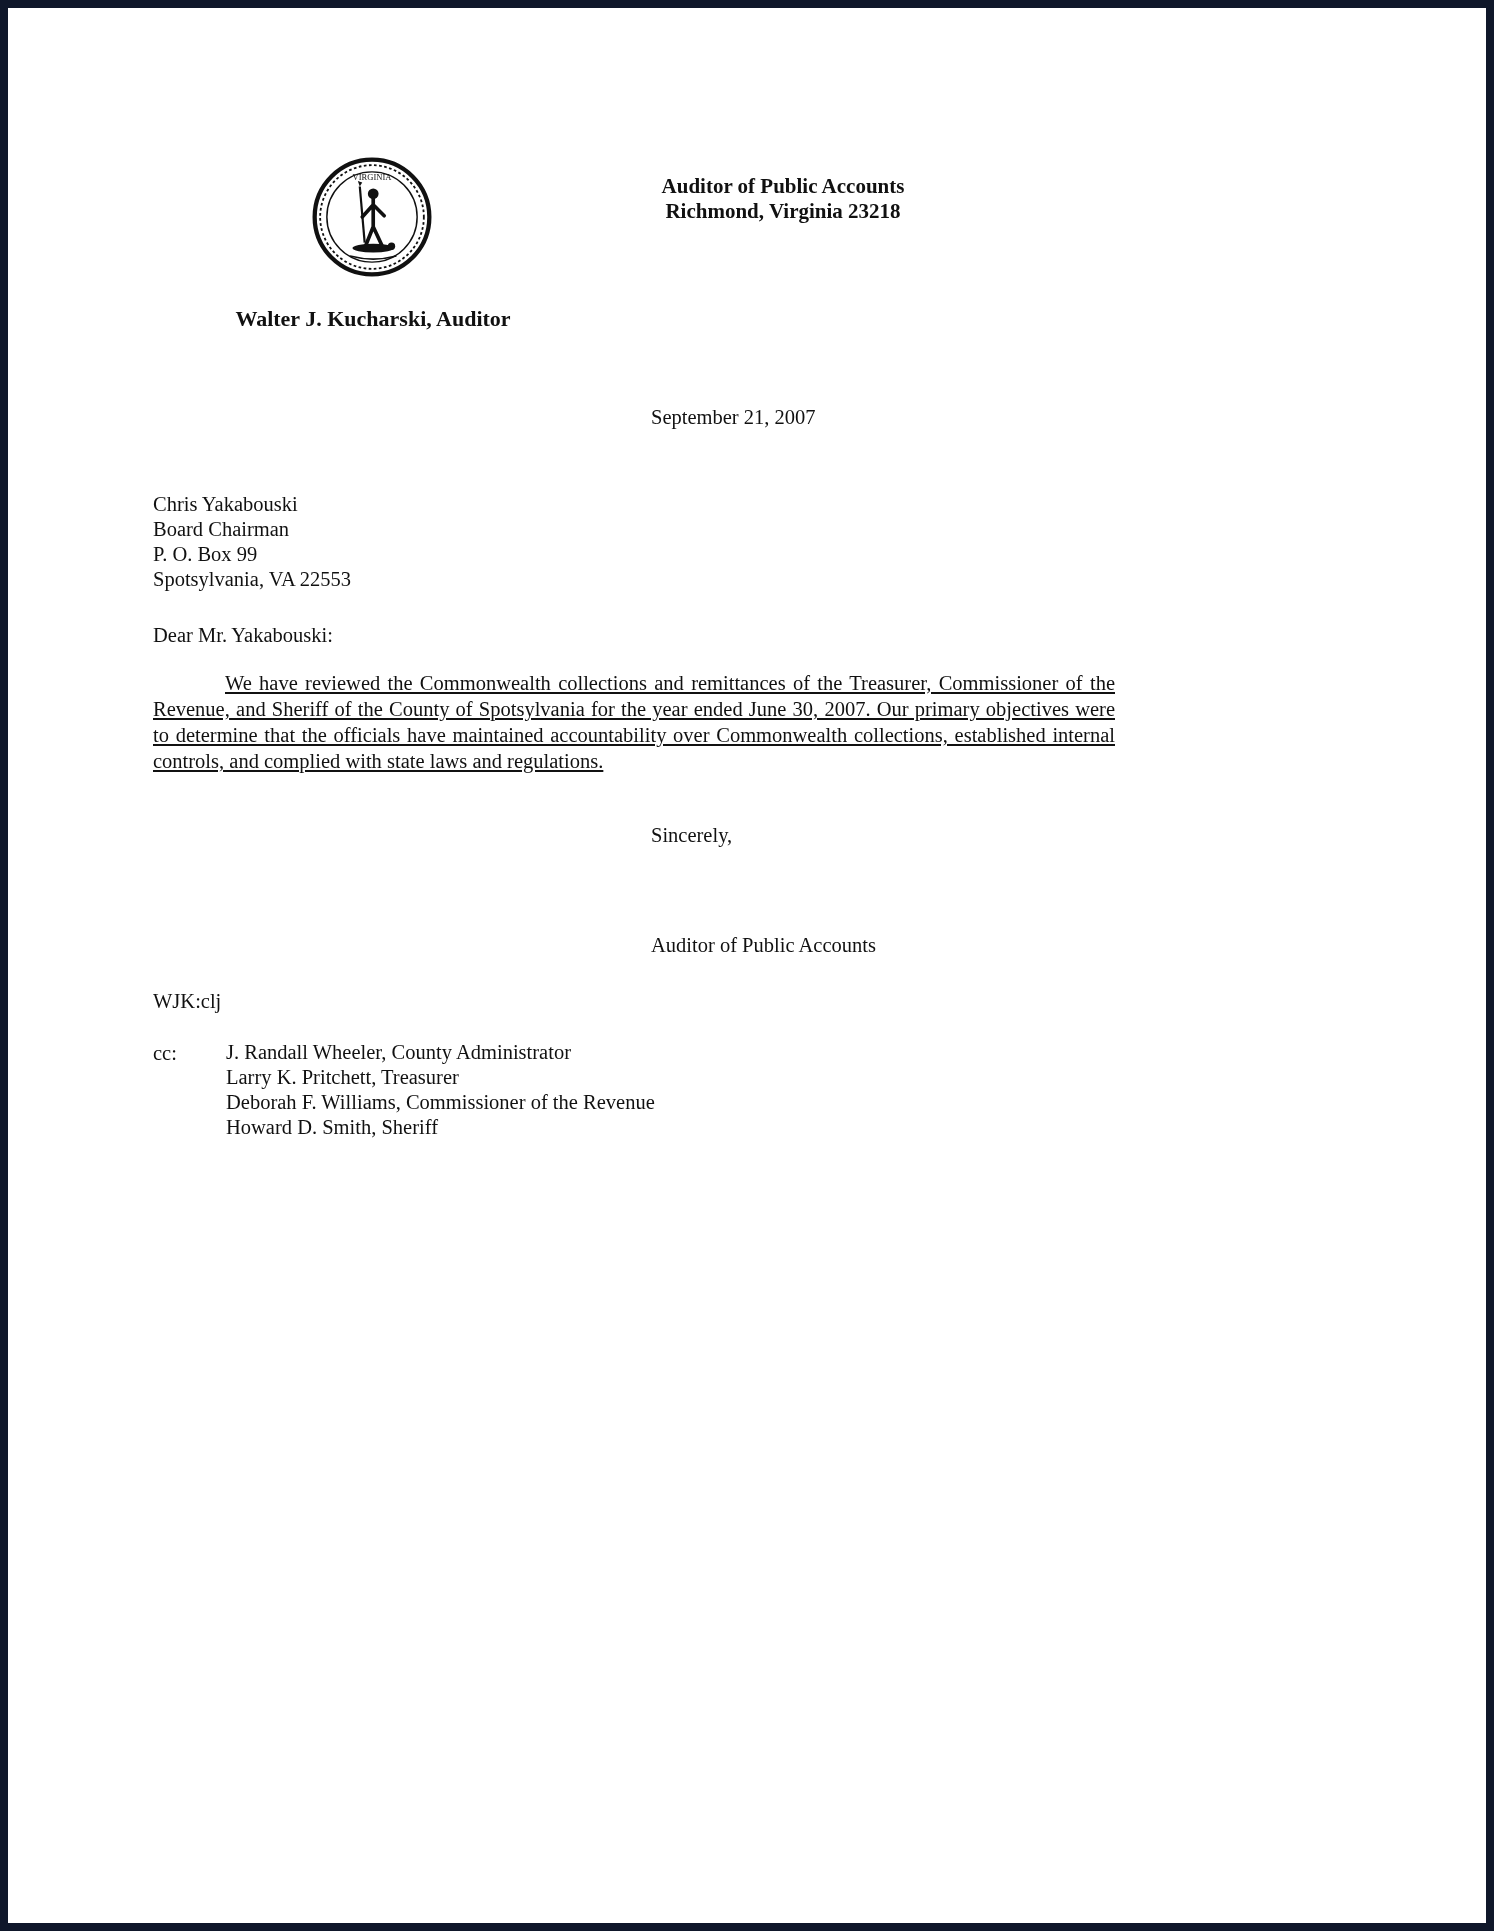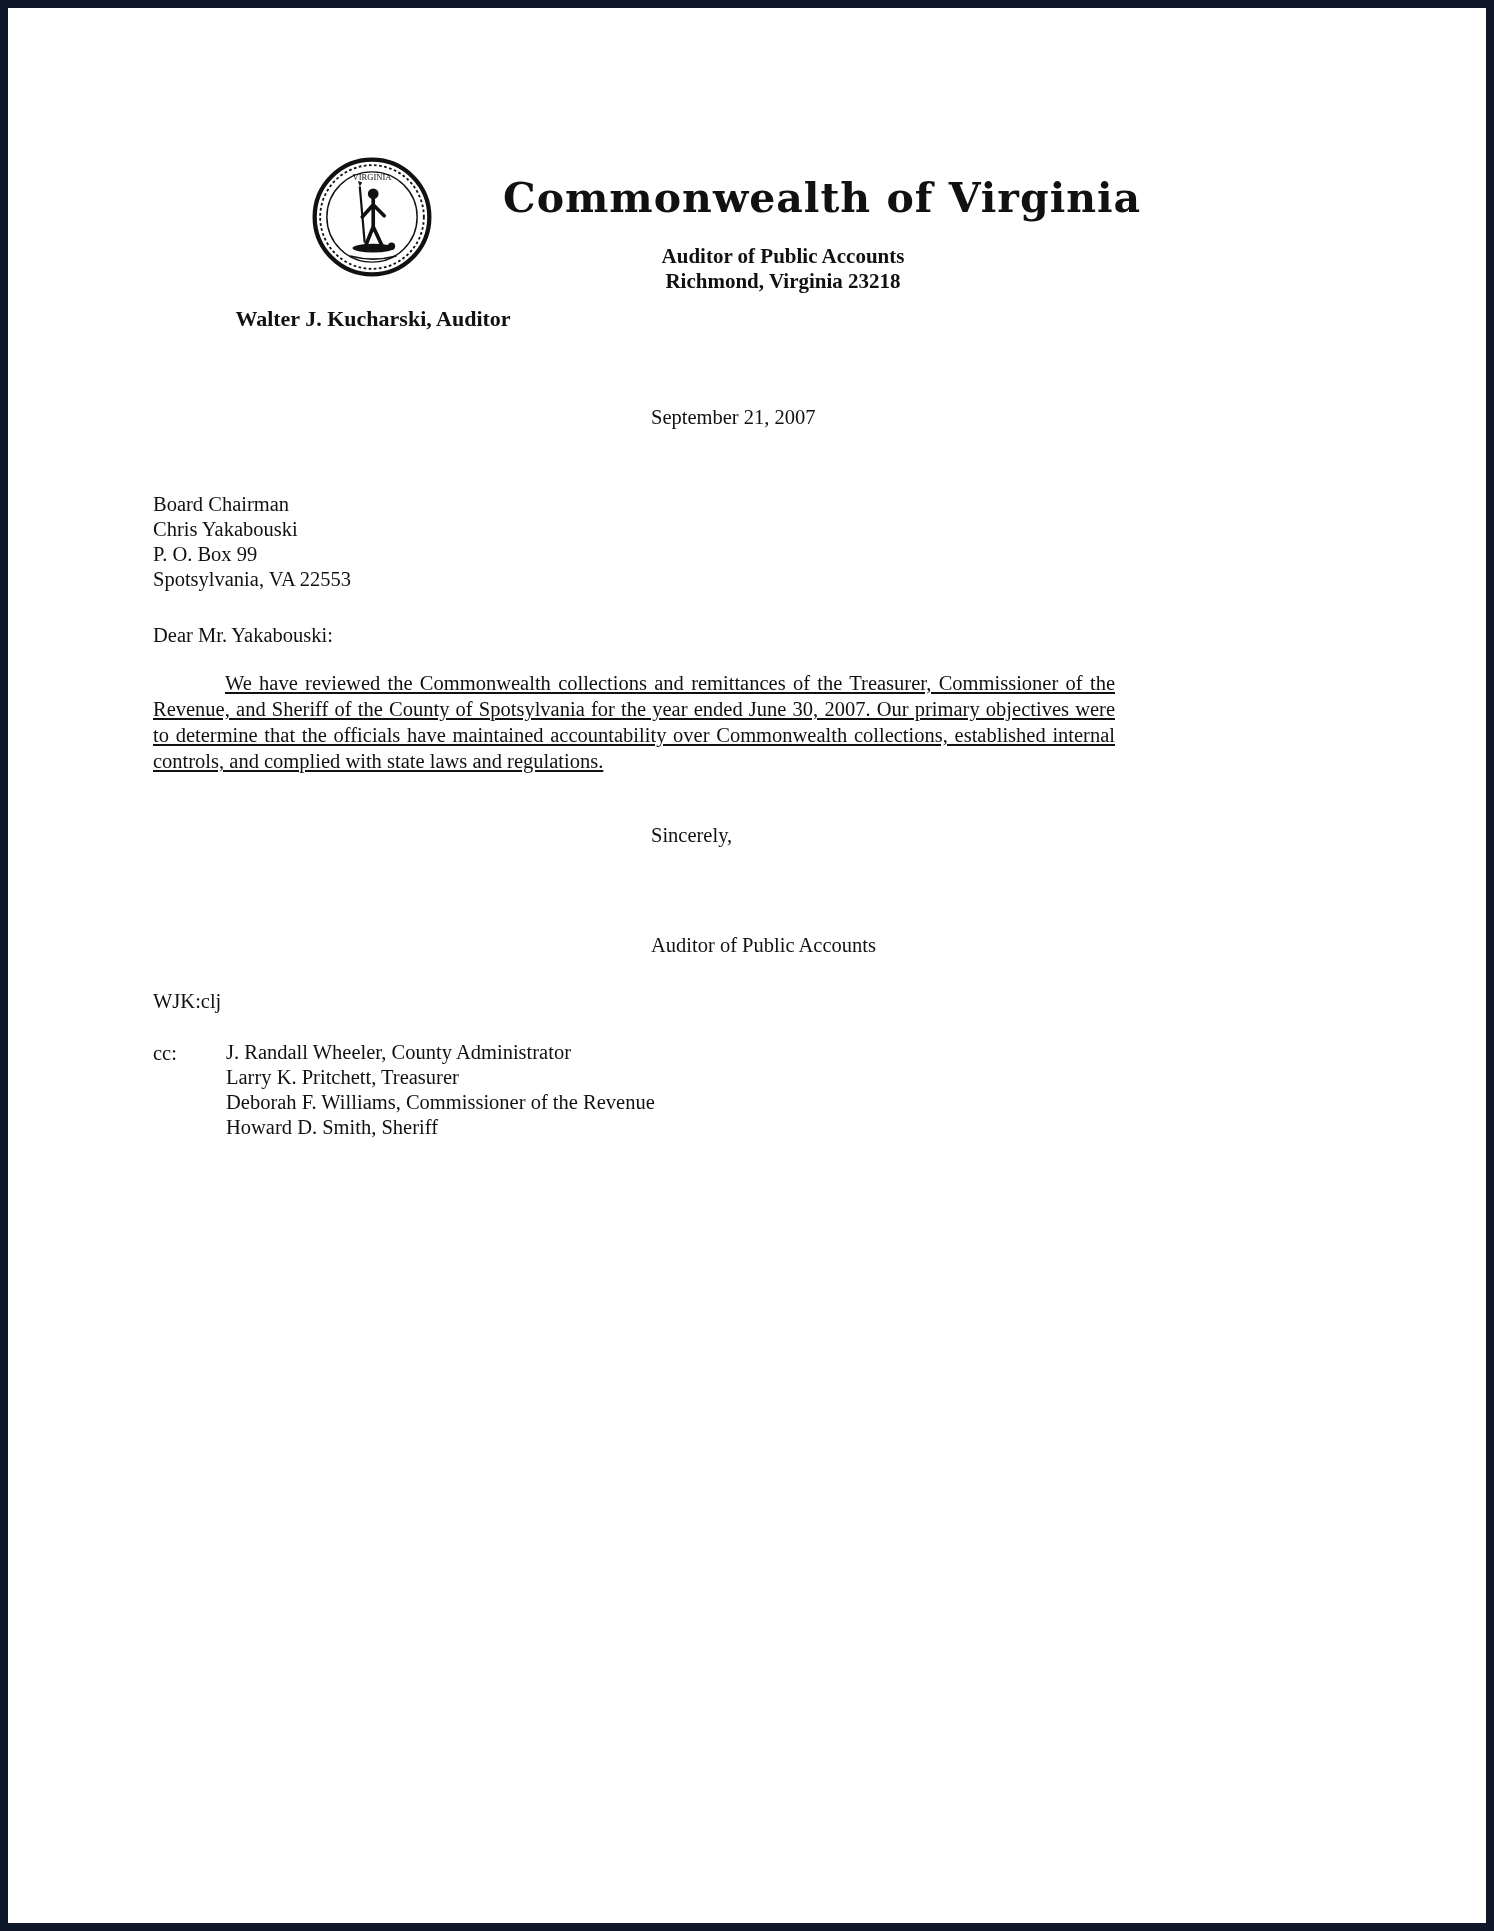--- a/index.html
+++ b/index.html
@@ -134,33 +134,32 @@
 
       <ellipse cx="51" cy="75.5" rx="17" ry="3.6" fill="#111111"></ellipse>
       <circle cx="66" cy="74" r="3" fill="#111111"></circle>
 
       <path d="M32 82 Q51 87 70 82" stroke="#111111" stroke-width="1.4" fill="none"></path>
     </svg>
 
     <div class="auditor-name">Walter J. Kucharski, Auditor</div>
 
     <div class="title-block">
-      <div class="commonwealth-title">Commonwealth of Virginia</div>
       <div class="dept-line">Auditor of Public Accounts</div>
       <div class="dept-line">Richmond, Virginia 23218</div>
     </div>
   </header>
 
   <main class="letter-body">
 
     <div class="date-line">September 21, 2007</div>
 
     <div class="recipient-block">
+      <div class="recipient-line">Chris Yakabouski</div>
       <div class="recipient-line">Board Chairman</div>
-      <div class="recipient-line">Chris Yakabouski</div>
       <div class="recipient-line">P. O. Box 99</div>
       <div class="recipient-line">Spotsylvania, VA  22553</div>
     </div>
 
     <div class="salutation">Dear Mr. Yakabouski:</div>
 
     <p class="para">We have reviewed the Commonwealth collections and remittances of the Treasurer, Commissioner of the Revenue, and Sheriff of the County of Spotsylvania for the year ended June 30, 2007.  Our primary objectives were to determine that the officials have maintained accountability over Commonwealth collections, established internal controls, and complied with state laws and regulations.</p>
 
     <div class="closing">Sincerely,</div>
 

